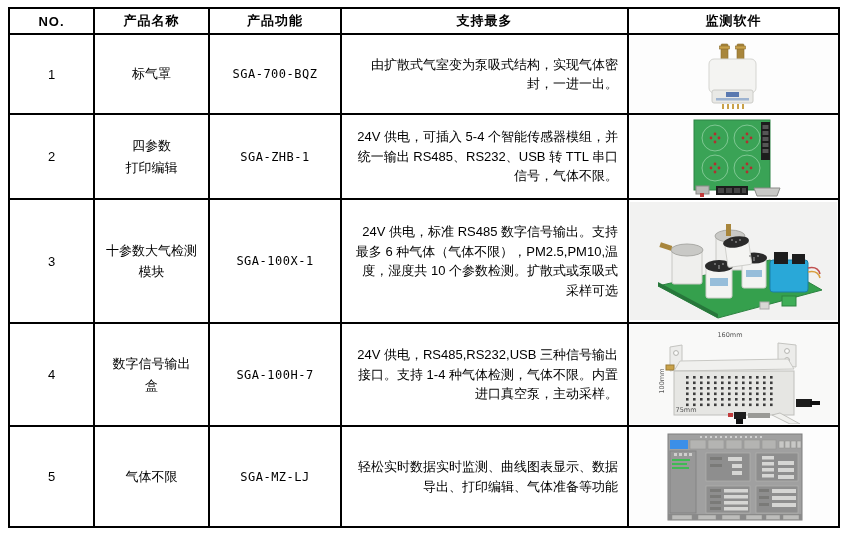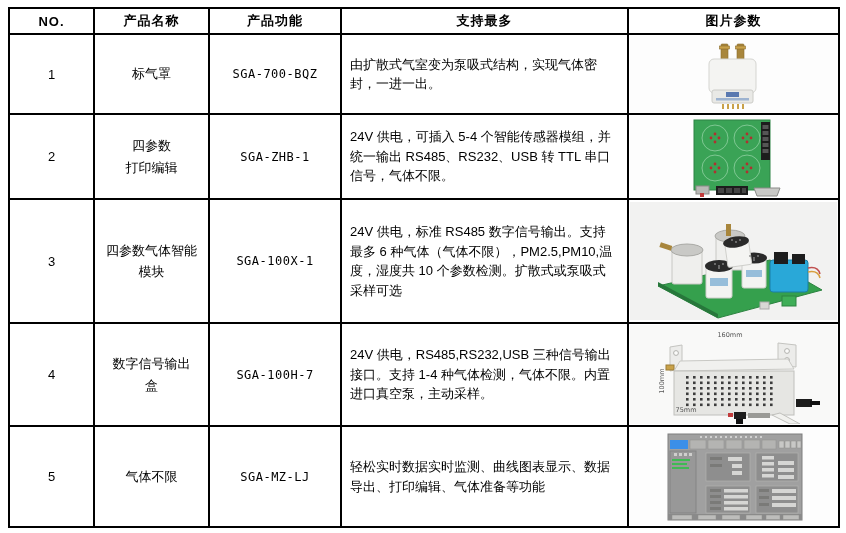--- a/index.html
+++ b/index.html
@@ -22,21 +22,21 @@
   }
   td.c-no { text-align:center; font-size:13px; }
   td.c-name {
     text-align:center; font-size:13px; white-space:pre-line; line-height:1.65;
   }
   td.c-model {
     text-align:center; font-size:12px;
     font-family:"DejaVu Sans Mono","Liberation Mono",monospace;
     letter-spacing:0.5px;
   }
-  td.c-func { text-align:left; }
+  td.c-func { text-align:right; }
   td.c-func .func-text {
     padding:4px 9px 4px 8px; font-size:13px; line-height:1.5; display:block;
   }
   td.c-img { text-align:center;margin-top:48px; }
   td.c-img svg { display:block; margin:0 auto; }
   .dim-label {
     font-size:6.5px; fill:#555;
     font-family:"DejaVu Sans",sans-serif;
   }
 </style>
@@ -50,21 +50,21 @@
       <col style="width:132px">
     <col style="width:287px">
       <col style="width:211px">
   </colgroup>
   <thead>
     <tr>
       <th>NO.</th>
       <th>产品名称</th>
       <th>产品功能</th>
       <th>支持最多</th>
-      <th>图片参数</th>
+      <th>监测软件</th>
     </tr>
   </thead>
   <tbody>
 
     <tr style="height:80px">
       <td class="c-no">1</td>
       <td class="c-name">标气罩</td>
       <td class="c-model">SGA-700-BQZ</td>
       <td class="c-func">
         <span class="func-text">由扩散式气室变为泵吸式结构，实现气体密封，一进一出。</span>
@@ -144,21 +144,21 @@
           <rect x="112" y="72" width="4" height="5" fill="#454545"></rect>
           <rect x="66" y="70" width="13" height="8" fill="#b9b9b6" stroke="#8b8b88"></rect>
           <path d="M124 72 L150 72 L147 80 L127 80 Z" fill="#c9c9c6" stroke="#8b8b88"></path>
           <rect x="70" y="77" width="4" height="4" fill="#c23b3b"></rect>
         </svg>
       </td>
     </tr>
 
     <tr style="height:124px">
       <td class="c-no">3</td>
-      <td class="c-name">四参数气体智能
+      <td class="c-name">十参数大气检测
 模块</td>
       <td class="c-model">SGA-100X-1</td>
       <td class="c-func">
         <span class="func-text">24V 供电，标准 RS485 数字信号输出。支持最多 6 种气体（气体不限），PM2.5,PM10,温度，湿度共 10 个参数检测。扩散式或泵吸式采样可选</span>
       </td>
       <td class="c-img">
         <svg width="207" height="118" viewBox="0 0 207 118">
           <rect width="207" height="118" fill="#f2f2f1"></rect>
           <polygon points="28,84 140,58 192,88 88,116" fill="#35a04d" stroke="#2c8340"></polygon>
           <polygon points="28,84 88,116 88,112 28,80" fill="#27773b"></polygon>

